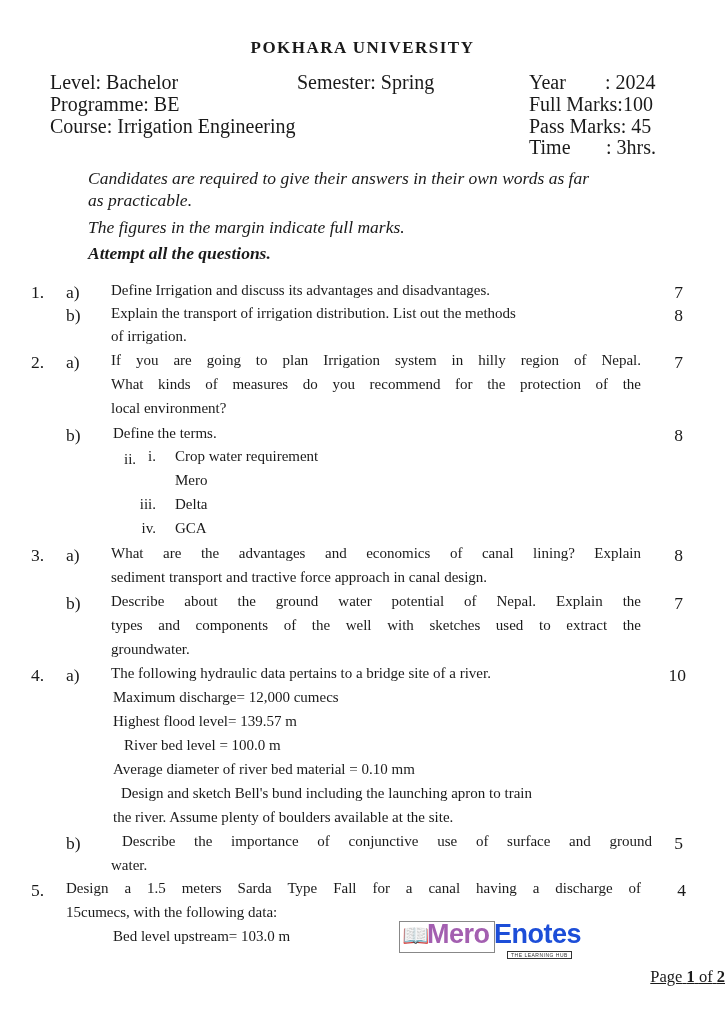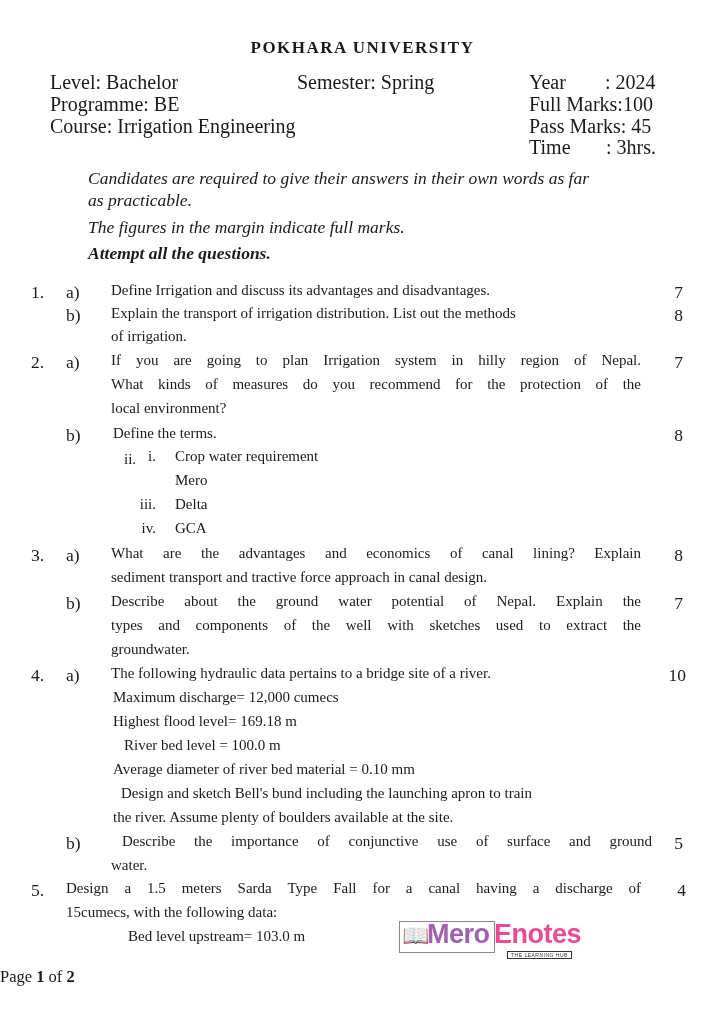--- a/index.html
+++ b/index.html
@@ -13,24 +13,24 @@
   .hdr { font-size: 20px; }
   .instr { font-style: italic; font-size: 17.5px; }
   .instr-bold { font-weight: bold; font-style: italic; }
   .qnum { font-size: 17.5px; }
   .txt { font-size: 15px; }
   .just { white-space: normal; text-align: justify; text-align-last: justify; width: 530px; }
   .marks { font-size: 17.5px; text-align: right; width: 30px; }
   .logo { left: 397px; top: 917px; width: 195px; height: 46px; }
   .logo-box { position: absolute; left: 2px; top: 4px; width: 94px; height: 30px; border: 1.5px solid #888; }
   .logo-mero { position: absolute; left: 30px; top: 2px; font-family: "Liberation Sans", sans-serif; font-weight: bold; font-size: 27px; color: #a35fb0; letter-spacing: -0.5px; }
-  .logo-enotes { position: absolute; left: 97px; top: 2px; font-family: "Liberation Sans", sans-serif; font-weight: bold; font-size: 27px; color: #ec4899; letter-spacing: -0.5px; }
+  .logo-enotes { position: absolute; left: 97px; top: 2px; font-family: "Liberation Sans", sans-serif; font-weight: bold; font-size: 27px; color: #1d4ed8; letter-spacing: -0.5px; }
   .logo-tag { position: absolute; left: 110px; top: 34px; font-family: "Liberation Sans", sans-serif; font-size: 5px; border: 1px solid #333; padding: 0 3px; letter-spacing: 0.5px; color: #333; }
   .logo-icon { position: absolute; left: 5px; top: 6px; font-size: 22px; color: #444; font-family: "DejaVu Sans", sans-serif; }
-  .footer { left: 0; width: 725px; top: 967px; text-align: left; font-size: 16.5px; }
+  .footer { left: 0; width: 725px; top: 967px; text-align: right; font-size: 16.5px; text-decoration: underline; }
   .footer b { font-weight: bold; }
 </style>
 </head>
 <body>
 
 <div class="abs title">POKHARA UNIVERSITY</div>
 
 <div class="abs hdr" style="left:50px;top:71px;">Level:  Bachelor</div>
 <div class="abs hdr" style="left:297px;top:71px;">Semester: Spring</div>
 <div class="abs hdr" style="left:529px;top:71px;">Year</div>
@@ -90,35 +90,35 @@
 <div class="abs txt just" style="left:111px;top:593px;">Describe about the ground water potential of Nepal.  Explain the</div>
 <div class="abs txt just" style="left:111px;top:617px;">types and components of the well with sketches used to extract the</div>
 <div class="abs txt" style="left:111px;top:641px;">groundwater.</div>
 <div class="abs marks" style="left:653px;top:593px;">7</div>
 
 <div class="abs qnum" style="left:31px;top:665px;">4.</div>
 <div class="abs qnum" style="left:66px;top:665px;">a)</div>
 <div class="abs txt" style="left:111px;top:665px;">The following hydraulic data pertains to a bridge site of a river.</div>
 <div class="abs marks" style="left:656px;top:665px;">10</div>
 <div class="abs txt" style="left:113px;top:689px;">Maximum discharge= 12,000 cumecs</div>
-<div class="abs txt" style="left:113px;top:713px;">Highest flood level= 169.18 m</div>
+<div class="abs txt" style="left:113px;top:713px;">Highest flood level= 139.57 m</div>
 <div class="abs txt" style="left:113px;top:737px;margin-left:11px;">River bed level = 100.0 m</div>
 <div class="abs txt" style="left:113px;top:761px;">Average diameter of river bed material = 0.10 mm</div>
 <div class="abs txt" style="left:113px;top:785px;margin-left:8px;">Design and sketch Bell's bund including the launching apron to train</div>
 <div class="abs txt" style="left:113px;top:809px;">the river. Assume plenty of boulders available at the site.</div>
 
 <div class="abs qnum" style="left:66px;top:833px;">b)</div>
 <div class="abs txt just" style="left:111px;top:833px;margin-left:11px;">Describe the importance of conjunctive use of surface and ground</div>
 <div class="abs txt" style="left:111px;top:857px;">water.</div>
 <div class="abs marks" style="left:653px;top:833px;">5</div>
 
 <div class="abs qnum" style="left:31px;top:880px;">5.</div>
 <div class="abs txt just" style="left:66px;top:880px;width:575px;">Design a 1.5 meters Sarda Type Fall for a canal having a discharge of</div>
 <div class="abs txt" style="left:66px;top:904px;text-align:center;">15cumecs, with the following data:</div>
-<div class="abs txt" style="left:113px;top:928px;margin-left:15px;">Bed level upstream= 103.0 m</div>
+<div class="abs txt" style="left:113px;top:928px;">Bed level upstream= 103.0 m</div>
 <div class="abs marks" style="left:656px;top:880px;">4</div>
 
 <div class="abs logo">
   <div class="logo-box"></div>
   <div class="logo-icon">📖</div>
   <div class="logo-mero">Mero</div>
   <div class="logo-enotes">Enotes</div>
   <div class="logo-tag">THE LEARNING HUB</div>
 </div>
 

